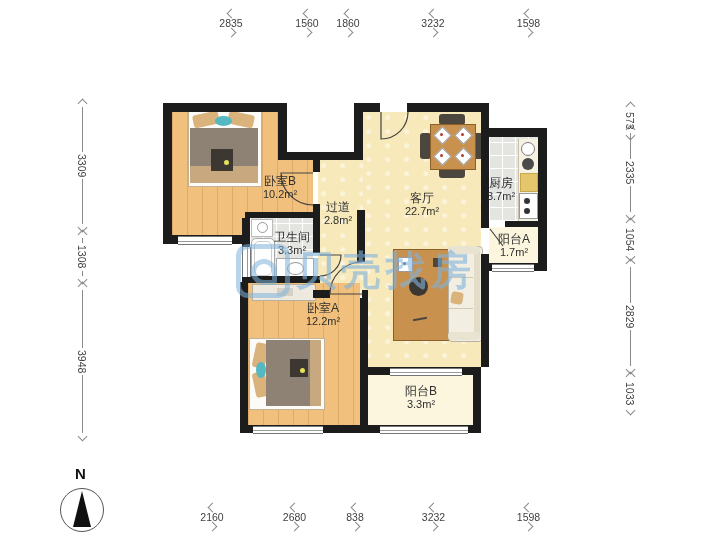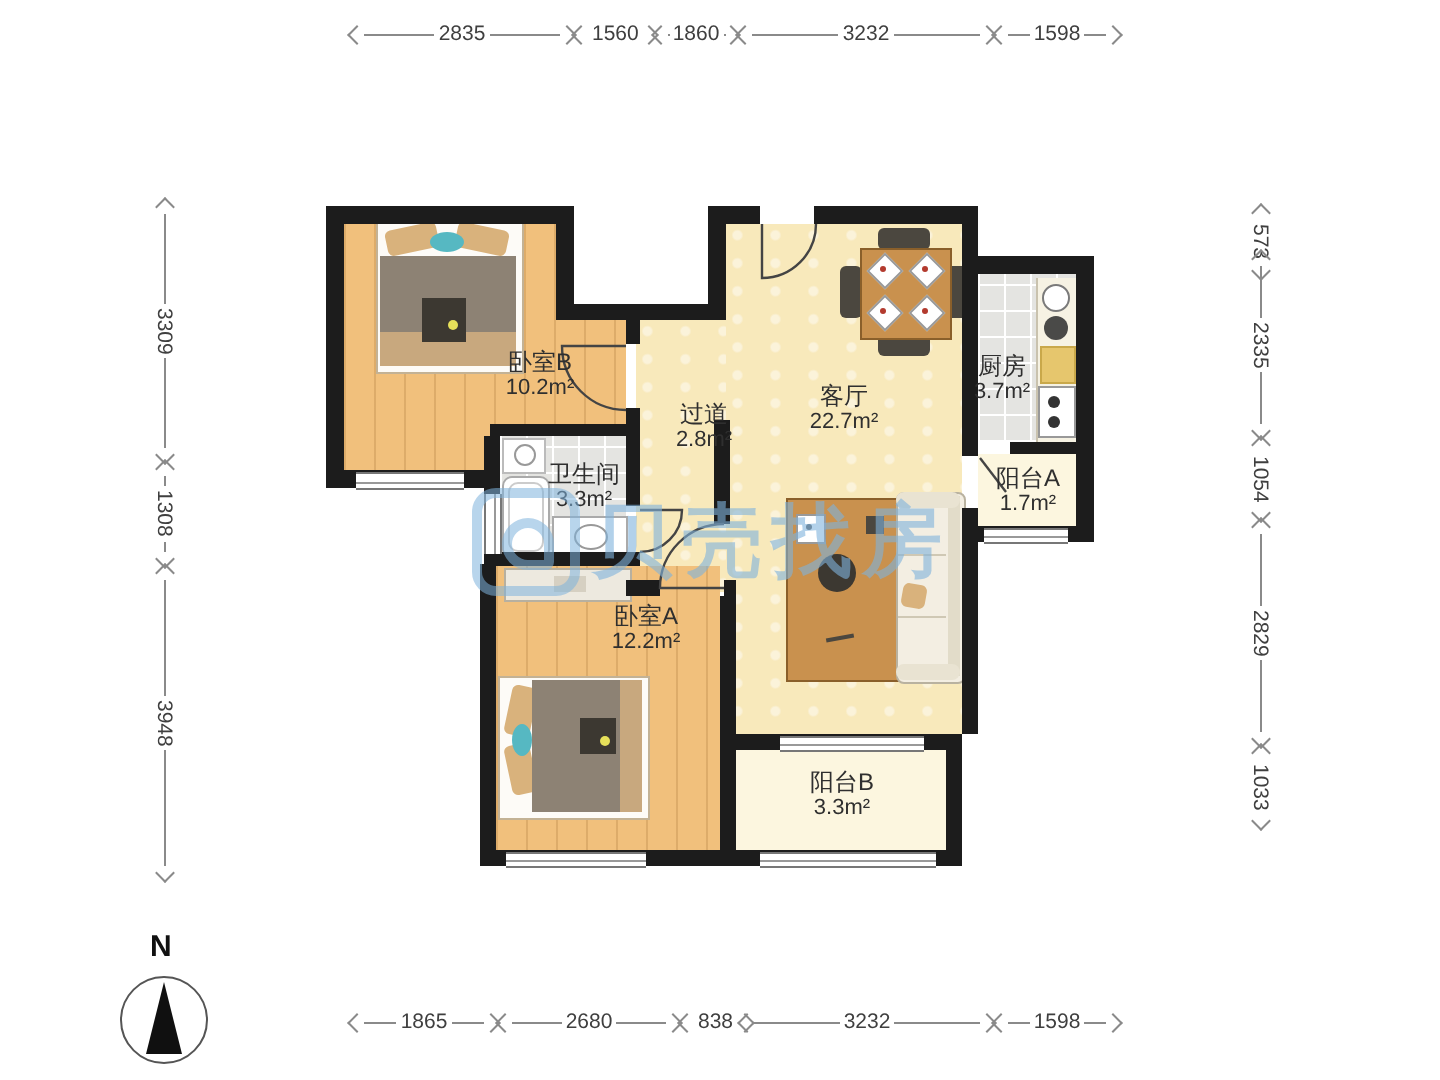--- a/index.html
+++ b/index.html
@@ -18,21 +18,21 @@
     background-image:repeating-linear-gradient(0deg,#fff 0 1px,transparent 1px 13px),
                      repeating-linear-gradient(90deg,#fff 0 1px,transparent 1px 13px);}
   .win-h{position:absolute;background:#fff;border-top:1px solid #777;border-bottom:1px solid #777;z-index:12;}
   .win-h:after{content:"";position:absolute;left:0;right:0;top:50%;height:1px;background:#999;}
   .win-v{position:absolute;background:#fff;border-left:1px solid #777;border-right:1px solid #777;z-index:12;}
   .win-v:after{content:"";position:absolute;top:0;bottom:0;left:50%;width:1px;background:#999;}
   .furn{position:absolute;z-index:5;}
   .room-label{position:absolute;z-index:20;display:flex;flex-direction:column;align-items:center;
     transform:translate(-50%,-50%);color:#2f2f2f;font-size:12px;line-height:1.2;text-align:center;white-space:nowrap;}
   .room-label .area{font-size:11px;}
-  .dim-h{position:absolute;display:flex;align-items:center;height:14px;color:#3f3f3f;font-size:10.5px;z-index:30;}
+  .dim-h{position:absolute;display:flex;align-items:center;height:14px;color:#3f3f3f;font-size:10.5px;z-index:30;flex-direction:column;}
   .dim-v{position:absolute;display:flex;flex-direction:column;align-items:center;width:14px;color:#3f3f3f;font-size:10.5px;z-index:30;}
   .dim-h .ln{flex:1;height:1px;background:#8a8a8a;min-width:0;}
   .dim-v .ln{flex:1;width:1px;background:#8a8a8a;min-height:0;}
   .dim-h .lbl{padding:0 2px;white-space:nowrap;}
   .dim-v .lbl{writing-mode:vertical-rl;text-orientation:sideways;padding:2px 0;white-space:nowrap;}
   .arr{width:6px;height:6px;border-left:1px solid #8a8a8a;border-bottom:1px solid #8a8a8a;flex:none;}
   .a-l{transform:rotate(45deg);}   .a-r{transform:rotate(225deg);}
   .a-u{transform:rotate(135deg);}  .a-d{transform:rotate(-45deg);}
   .doors{position:absolute;left:0;top:0;z-index:15;pointer-events:none;}
   #compass-label{position:absolute;left:75px;top:465px;font-size:15px;font-weight:bold;color:#111;z-index:30;}
@@ -159,25 +159,25 @@
   <i class="win-h" style="left:380px;top:426px;width:88px;height:6px"></i>
 
   <svg class="doors" width="720" height="540" viewBox="0 0 720 540">
     <path d="M381,112 L381,139 A27,27 0 0 0 408,112" fill="none" stroke="#444" stroke-width="1.2"></path>
     <path d="M313,173 L281,173 A32,32 0 0 0 313,205" fill="none" stroke="#444" stroke-width="1.2"></path>
     <path d="M320,255 L341,255 A21,21 0 0 1 320,276" fill="none" stroke="#444" stroke-width="1.2"></path>
     <path d="M362,294 L330,294 A32,32 0 0 1 362,262" fill="none" stroke="#444" stroke-width="1.2"></path>
     <path d="M490,229 L503,246" fill="none" stroke="#444" stroke-width="1.2"></path>
   </svg>
 
-  <div class="room-label" style="left:270px;top:188px">
+  <div class="room-label" style="left:280px;top:188px">
     <span>卧室B</span>
     <span class="area">10.2m²</span>
   </div>
-  <div class="room-label" style="left:352px;top:214px">
+  <div class="room-label" style="left:338px;top:214px">
     <span>过道</span>
     <span class="area">2.8m²</span>
   </div>
   <div class="room-label" style="left:422px;top:205px">
     <span>客厅</span>
     <span class="area">22.7m²</span>
   </div>
   <div class="room-label" style="left:501px;top:190px">
     <span>厨房</span>
     <span class="area">3.7m²</span>
@@ -231,21 +231,21 @@
       <span class="arr a-l"></span>
       <span class="ln"></span>
       <span class="lbl">1598</span>
       <span class="ln"></span>
       <span class="arr a-r"></span>
     </div>
 
   <div class="dim-h" style="left:175px;top:504px;width:74px">
       <span class="arr a-l"></span>
       <span class="ln"></span>
-      <span class="lbl">1865</span>
+      <span class="lbl">2160</span>
       <span class="ln"></span>
       <span class="arr a-r"></span>
     </div>
   <div class="dim-h" style="left:249px;top:504px;width:91px">
       <span class="arr a-l"></span>
       <span class="ln"></span>
       <span class="lbl">2680</span>
       <span class="ln"></span>
       <span class="arr a-r"></span>
     </div>

